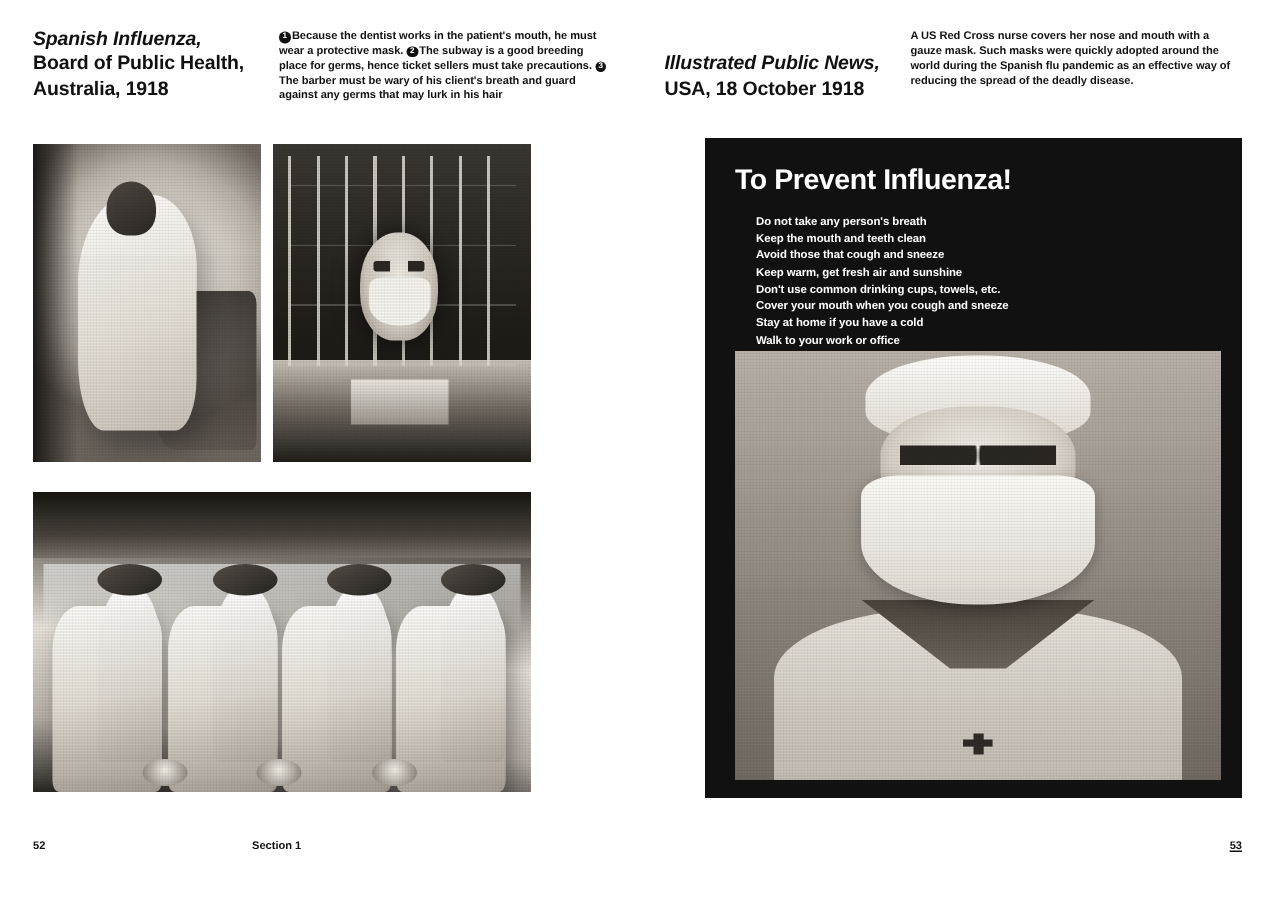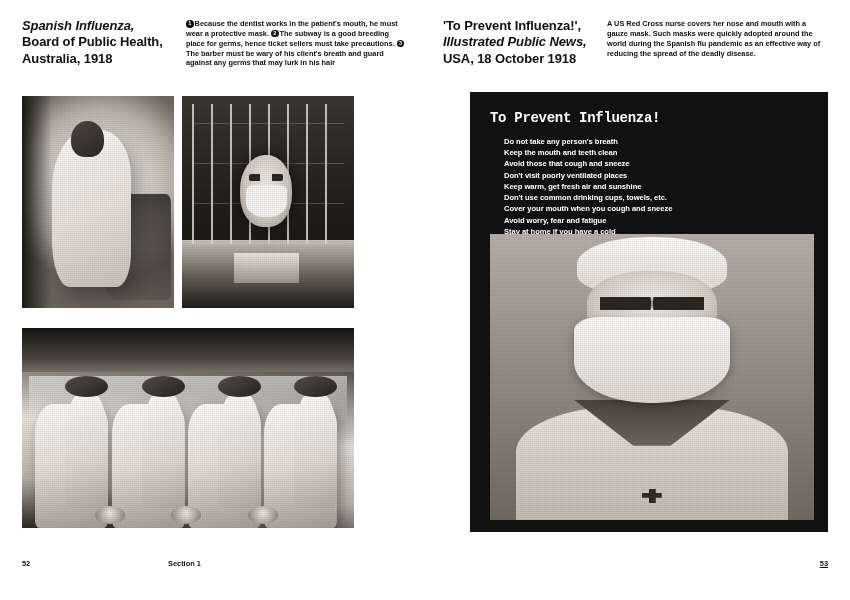--- a/index.html
+++ b/index.html
@@ -214,25 +214,24 @@
     left: 470px;
     top: 92px;
     width: 358px;
     height: 440px;
     background: #111111;
     color: #ffffff;
     box-sizing: border-box;
     padding: 14px 16px 0 16px;
   }
   .poster-title {
-    font-size: 14px;
+    font-size: 19px;
     font-weight: bold;
     letter-spacing: -0.3px;
     margin: 4px 0 10px 4px;
-    font-family: Liberation Mono, monospace;
   }
   .poster-list {
     margin: 0 0 10px 18px;
     font-size: 7.6px;
     line-height: 1.48;
     font-weight: bold;
     letter-spacing: -0.05px;
   }
   .poster-img {
     position: absolute;
@@ -373,43 +372,41 @@
     </div>
 
     <div class="footer f-left">52</div>
     <div class="footer f-mid">Section 1</div>
   </div>
 
   <div class="page page-right">
 
     <div class="head-row">
       <div class="head-title">
-        <span>'To Prevent Influenza!',</span><br>
+        <br>
         <span class="ital">Illustrated Public News,</span><br>
         <span>USA, 18 October 1918</span>
       </div>
       <div class="head-caption">A US Red Cross nurse covers her nose and mouth with a gauze mask. Such masks were quickly adopted around the world during the Spanish flu pandemic as an effective way of reducing the spread of the deadly disease.</div>
     </div>
 
     <div class="footer f-right">53</div>
   </div>
 
   <div class="gutter-line"></div>
 
   <div class="poster">
     <div class="poster-title">To Prevent Influenza!</div>
     <div class="poster-list">
       <div>Do not take any person's breath</div>
       <div>Keep the mouth and teeth clean</div>
       <div>Avoid those that cough and sneeze</div>
-      <div>Don't visit poorly ventilated places</div>
       <div>Keep warm, get fresh air and sunshine</div>
       <div>Don't use common drinking cups, towels, etc.</div>
       <div>Cover your mouth when you cough and sneeze</div>
-      <div>Avoid worry, fear and fatigue</div>
       <div>Stay at home if you have a cold</div>
       <div>Walk to your work or office</div>
       <div>In sick rooms wear a gauze mask like in illustration</div>
     </div>
     <div class="poster-img">
       <div class="nurse-bg"></div>
       <div class="nurse-body"></div>
       <div class="nurse-collar"></div>
       <div class="nurse-cap"></div>
       <div class="nurse-face"></div>

